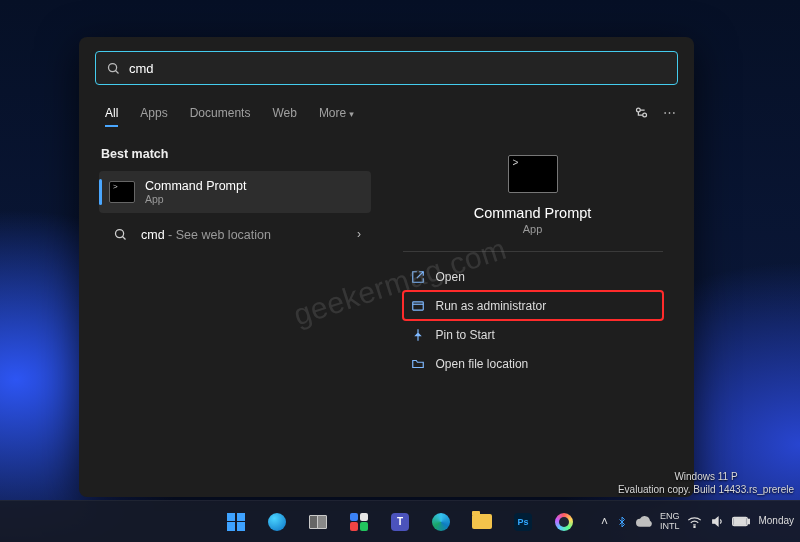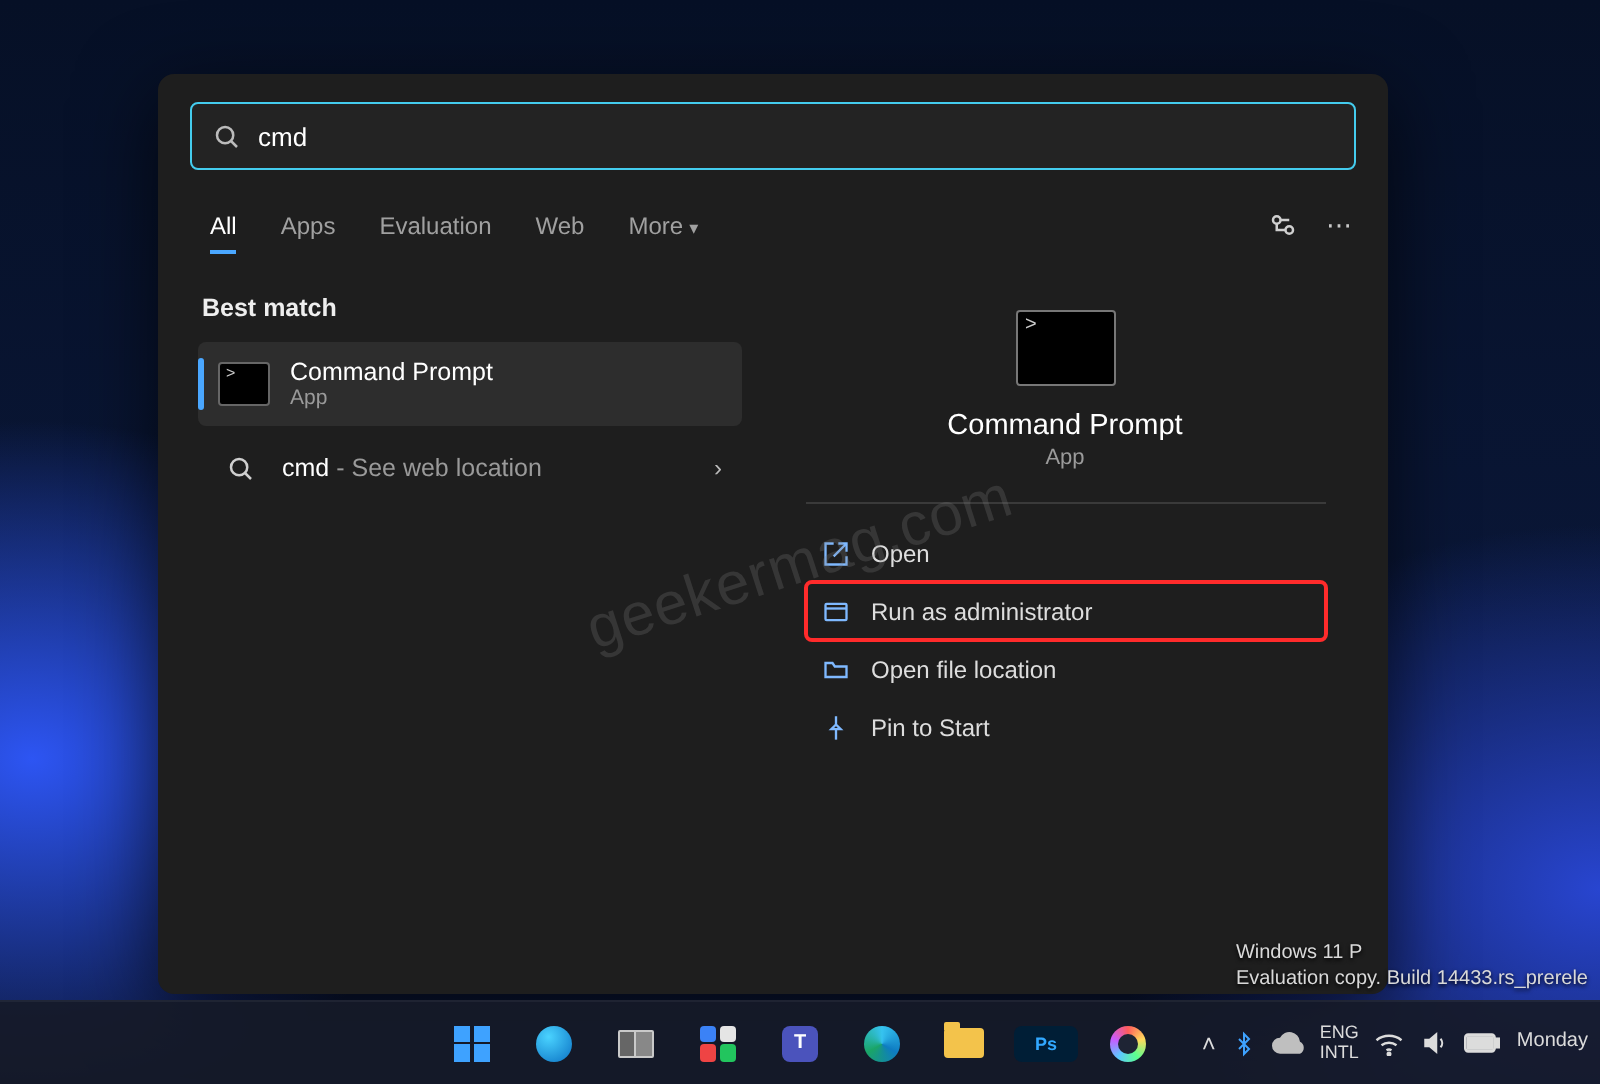--- a/index.html
+++ b/index.html
@@ -66,21 +66,21 @@
     font-size: 12px; color: #ddd; cursor: pointer;
   }
   .action.hl { outline: 2px solid #ff2b2b; outline-offset: -1px; }
   .action-icn { width: 15px; height: 15px; flex: 0 0 15px; display: flex; align-items: center; justify-content: center; color: #7fb9ff; }
   .watermark {
     position: absolute; left: 50%; top: 52%; transform: translate(-50%,-50%) rotate(-18deg);
     font-size: 30px; color: rgba(128,128,128,0.25); pointer-events: none; font-weight: 500;
     letter-spacing: 0.5px;
   }
   .desktop-watermark {
-    position: absolute; right: 6px; bottom: 46px; text-align: left; color: #d9d9d9;
+    position: absolute; right: 6px; bottom: 46px; text-align: center; color: #d9d9d9;
     font-size: 10px; line-height: 1.25; text-shadow: 0 1px 2px #000;
   }
   .taskbar {
     position: absolute; left: 0; right: 0; bottom: 0; height: 42px;
     background: rgba(22,26,40,0.92); border-top: 1px solid rgba(255,255,255,0.05);
     display: flex; align-items: center;
   }
   .tb-center { position: absolute; left: 50%; transform: translateX(-50%); display: flex; gap: 7px; }
   .tb-item {
     width: 34px; height: 34px; border-radius: 4px; display: flex; align-items: center;
@@ -93,21 +93,21 @@
   .taskview::before, .taskview::after { content:""; position:absolute; border:1.5px solid #c9c9c9; border-radius:1px; }
   .taskview::before { left:0; top:0; width:8px; height:12px; background:#666;}
   .taskview::after { right:0; top:0; width:8px; height:12px; background:#888;}
   .widget-sq { width:18px; height:18px; display:grid; grid-template-columns:1fr 1fr; grid-template-rows:1fr 1fr; gap:1.5px; }
   .widget-sq>div{border-radius:2px;}
   .sq-b{background:#3b82f6;} .sq-r{background:#ef4444;} .sq-g{background:#22c55e;} .sq-w{background:#e5e5e5;}
   .tms{ width:18px;height:18px;border-radius:4px;background:#4b53bc;display:flex;align-items:center;justify-content:center;color:#fff;font-size:10px;font-weight:700;}
   .edge{width:18px;height:18px;border-radius:50%;background:conic-gradient(#36c3f0,#0e7cc2,#1aa567,#36c3f0);}
   .folder{width:20px;height:15px;background:#f3c34b;border-radius:2px;position:relative;}
   .folder::before{content:"";position:absolute;top:-3px;left:0;width:8px;height:4px;background:#f3c34b;border-radius:1px 1px 0 0;}
-  .ps{width:32px;height:18px;border-radius:4px;background:#001e36;color:#31a8ff;font-size:9px;font-weight:700;display:flex;align-items:center;justify-content:center;}
+  .ps{width:18px;height:18px;border-radius:4px;background:#001e36;color:#31a8ff;font-size:9px;font-weight:700;display:flex;align-items:center;justify-content:center;}
   .paint{width:18px;height:18px;border-radius:50%;background:conic-gradient(#ff5c5c,#ffd95c,#5cff8e,#5cc9ff,#c85cff,#ff5c5c);position:relative;}
   .paint::after{content:"";position:absolute;inset:4px;border-radius:50%;background:#1e2434;}
   .tb-right { margin-left: auto; display: flex; align-items: center; gap: 8px; padding-right: 6px; color: #dcdcdc; font-size: 10px; }
   .tray-icn { font-size: 12px; cursor: pointer; }
   .lang { line-height: 1.05; text-align: center; font-size: 9px; }
   .clock { line-height: 1.05; text-align: right; font-size: 10px; }
   svg { display: block; }
 </style>
 </head>
 <body>
@@ -120,21 +120,21 @@
     <svg class="search-icon-inner" viewBox="0 0 24 24" fill="none" stroke="#d6d6d6" stroke-width="2">
       <circle cx="10.5" cy="10.5" r="6.5"></circle>
         <line x1="20" y1="20" x2="15.2" y2="15.2"></line>
     </svg>
     <input class="search-text" value="cmd" style="">
   </div>
 
   <div class="tabs-row">
     <div class="tab active">All</div>
     <div class="tab">Apps</div>
-    <div class="tab">Evaluation</div>
+    <div class="tab">Documents</div>
     <div class="tab">Web</div>
     <div class="tab"><span>More</span><span class="chev">▾</span></div>
     <div class="tabs-spacer"></div>
     <div class="tabs-icon">
       <svg width="15" height="15" viewBox="0 0 24 24" fill="none" stroke="#cfcfcf" stroke-width="2">
           <circle cx="7" cy="8" r="3"></circle>
           <circle cx="17" cy="16" r="3"></circle>
           <path d="M10 8h7M7 11v5h7"></path>
         </svg>
     </div>
@@ -190,33 +190,33 @@
             <svg width="14" height="14" viewBox="0 0 24 24" fill="none" stroke="#7fb9ff" stroke-width="2">
                 <rect x="3" y="5" width="18" height="14" rx="1"></rect>
                 <path d="M3 9h18"></path>
               </svg>
           </span>
           <span>Run as administrator</span>
         </div>
         <div class="action">
           <span class="action-icn">
             <svg width="14" height="14" viewBox="0 0 24 24" fill="none" stroke="#7fb9ff" stroke-width="2">
-                <path d="M3 6h6l2 3h10v9H3z"></path>
-              </svg>
-          </span>
-          <span>Open file location</span>
-        </div>
-        <div class="action">
-          <span class="action-icn">
-            <svg width="14" height="14" viewBox="0 0 24 24" fill="none" stroke="#7fb9ff" stroke-width="2">
                 <path d="M12 2v7l4 4H8l4-4"></path>
                 <path d="M12 13v9"></path>
               </svg>
           </span>
           <span>Pin to Start</span>
+        </div>
+        <div class="action">
+          <span class="action-icn">
+            <svg width="14" height="14" viewBox="0 0 24 24" fill="none" stroke="#7fb9ff" stroke-width="2">
+                <path d="M3 6h6l2 3h10v9H3z"></path>
+              </svg>
+          </span>
+          <span>Open file location</span>
         </div>
       </div>
     </div>
   </div>
 </div>
 
 <div class="watermark">geekermag.com</div>
 
 <div class="desktop-watermark">
   <div>Windows 11 P</div>

